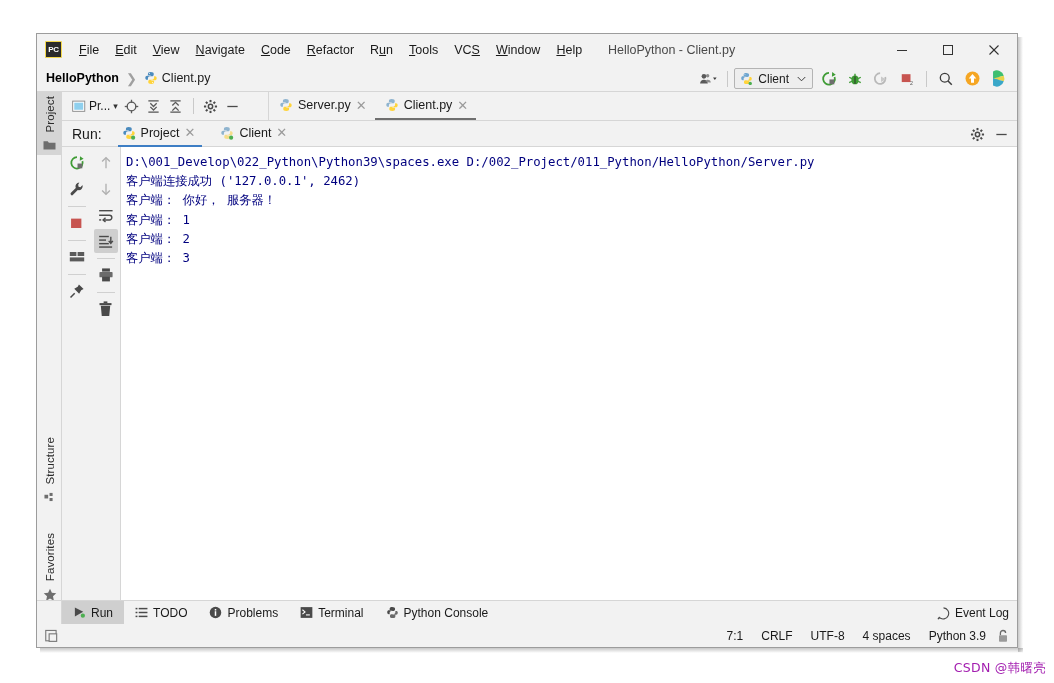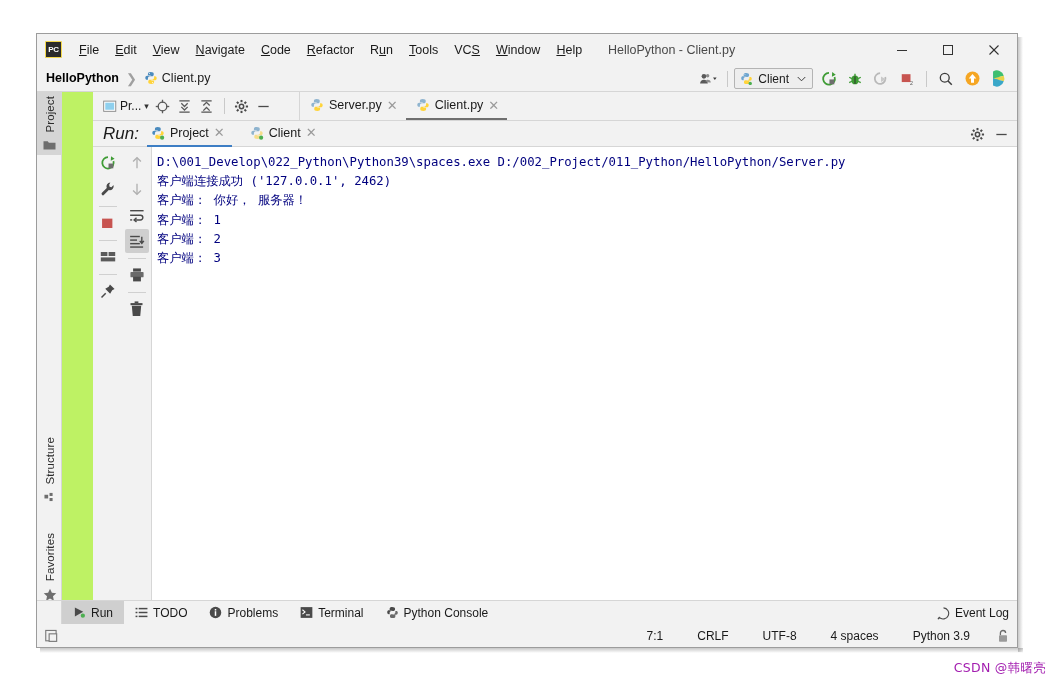--- a/index.html
+++ b/index.html
@@ -142,22 +142,21 @@
     color: #1a1a1a;
     cursor: default;
     margin-right: 3px;
   }
 
   
   .body-row {
     flex: 1 1 auto;
     display: flex;
     min-height: 0;
-    background: #bef264;
-    gap: 31px;
+    background: #f97316;
   }
 
   
   .stripe {
     width: 25px;
     background: #f2f2f2;
     border-right: 1px solid #d6d6d6;
     position: relative;
     flex: 0 0 auto;
   }
@@ -245,21 +244,21 @@
   .run-header {
     height: 26px;
     display: flex;
     align-items: center;
     background: #f2f2f2;
     border-bottom: 1px solid #d6d6d6;
     position: relative;
     flex: 0 0 auto;
     padding-left: 10px;
   }
-  .run-label { font-size: 17px; color: #1a1a1a; margin-right: 8px; font-style: italic; }
+  .run-label { font-size: 14px; color: #1a1a1a; margin-right: 16px; }
   .rtab {
     display: flex; align-items: center; gap: 5px;
     font-size: 12.5px; color: #1a1a1a;
     height: 26px;
     padding: 0 7px 0 4px;
     cursor: default;
     border-bottom: 2px solid transparent;
     margin-right: 14px;
   }
   .rtab.active { border-bottom: 2px solid #3d7ec4; }
@@ -344,21 +343,21 @@
     height: 23px;
     display: flex;
     align-items: center;
     background: #f2f2f2;
     position: relative;
     flex: 0 0 auto;
     padding-left: 8px;
   }
   .sb-right {
     position: absolute; right: 8px; top: 0; height: 23px;
-    display: flex; align-items: center; gap: 16px;
+    display: flex; align-items: center; gap: 0px;
     font-size: 12px; color: #1a1a1a;
   }
   .sb-cell { padding: 0 9px; cursor: default; white-space: nowrap; }
 
   
   .watermark {
     position: absolute;
     right: 8px; bottom: 6px;
     font-size: 12.5px;
     color: #a21caf;

